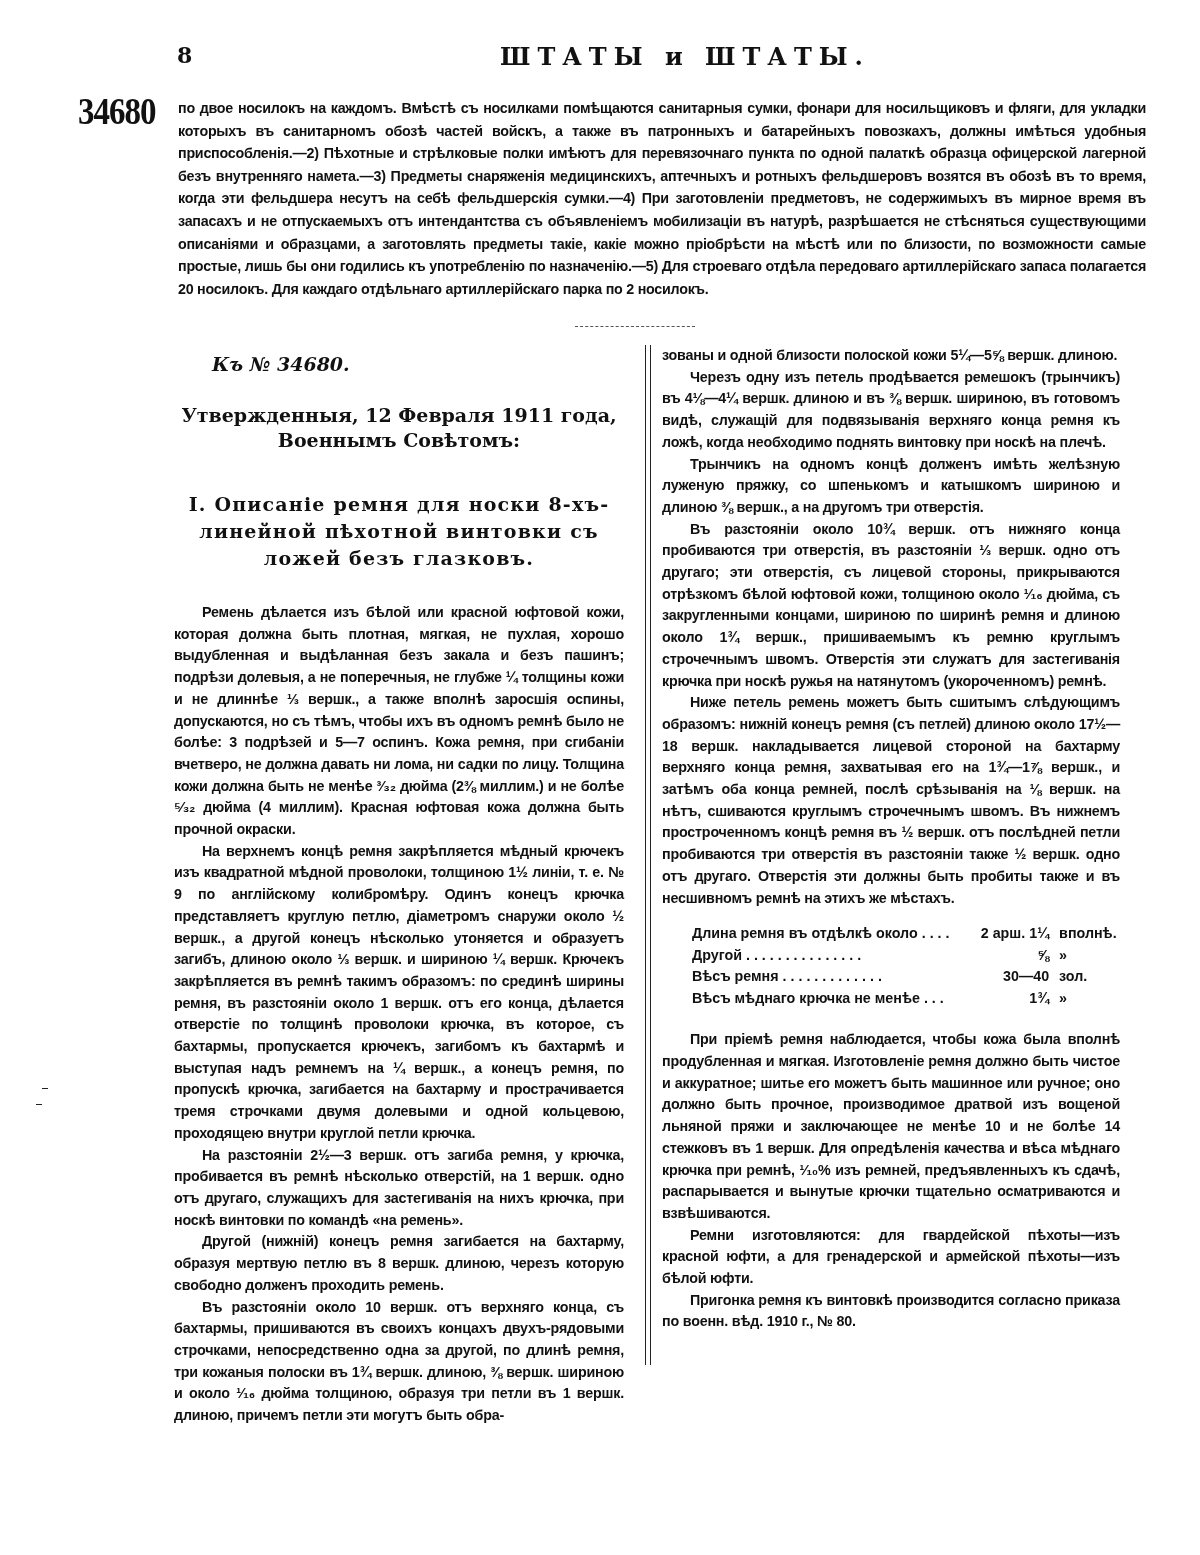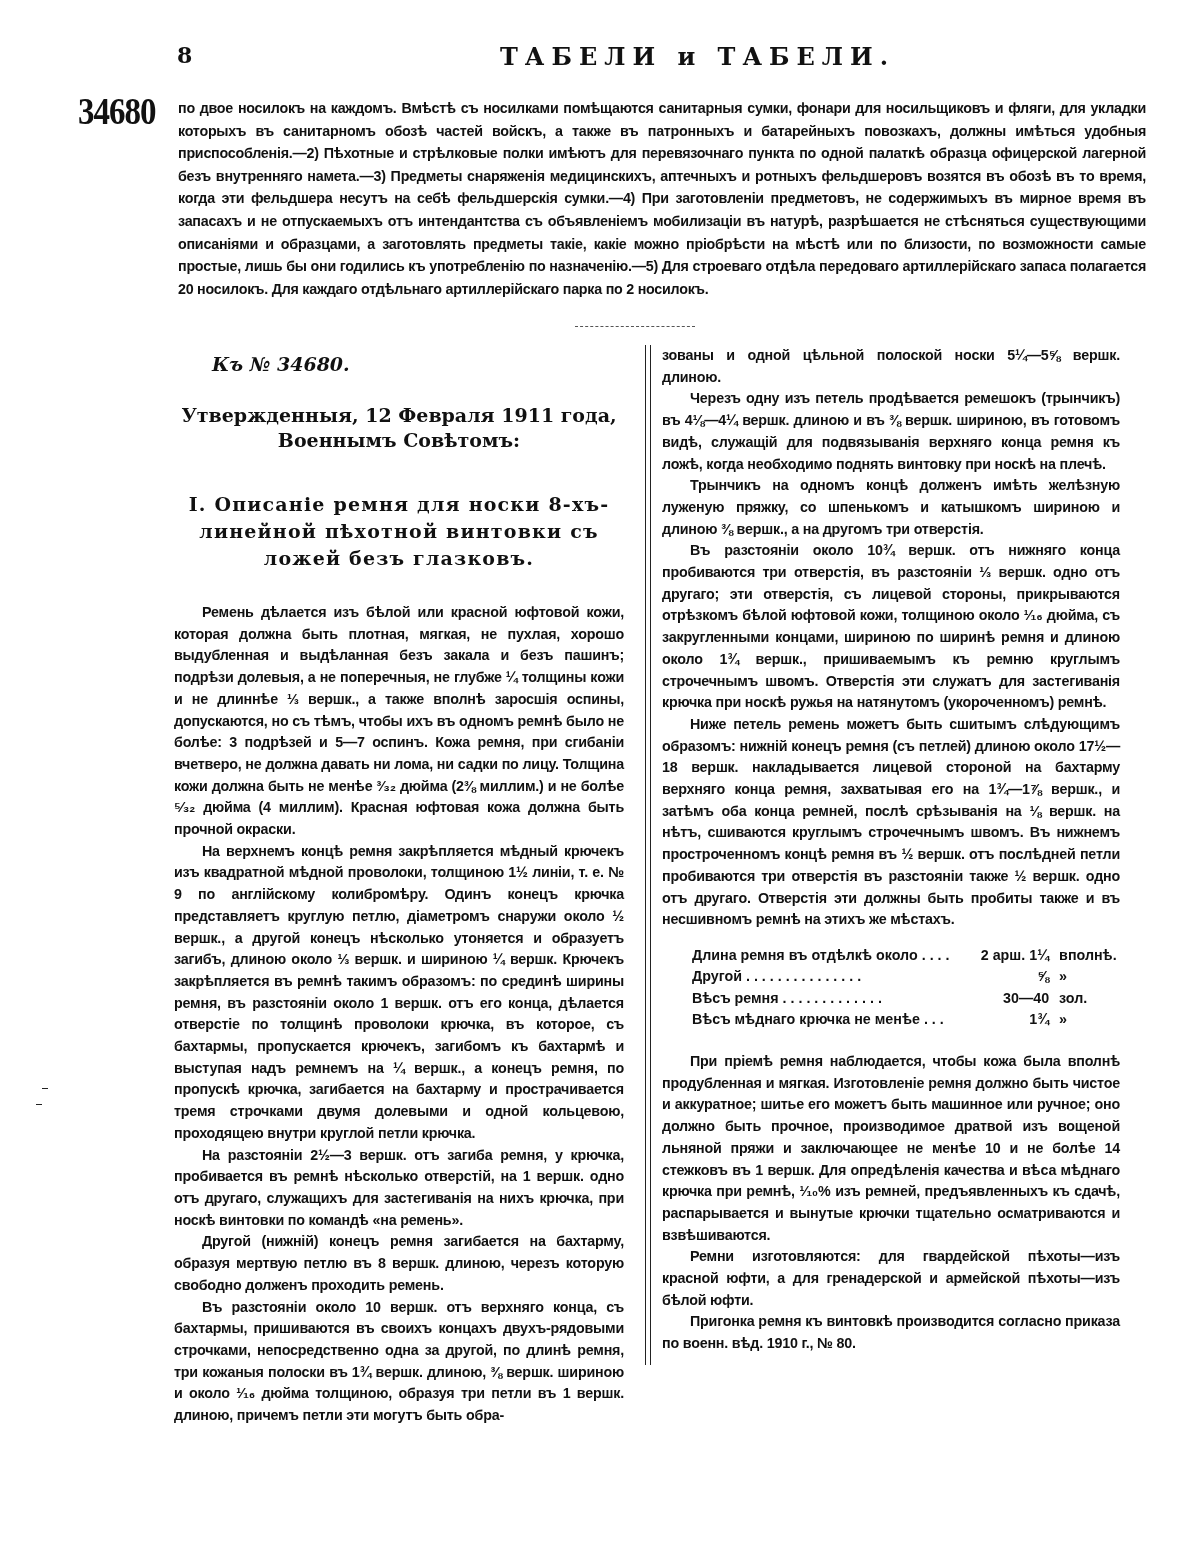--- a/index.html
+++ b/index.html
@@ -43,21 +43,21 @@
   .spec-table td { padding: 0; line-height: 21.5px; white-space: nowrap; }
   .spec-table td.val { text-align: right; padding-right: 10px; }
   .spec-table td.unit { text-align: left; }
   .margin-mark { position: absolute; width: 6px; height: 1px; background: #222; }
 </style>
 </head>
 <body>
 
 <div class="running-head">
   <span class="page-number">8</span>
-  <span class="running-title">ТАБЕЛИ и ТАБЕЛИ.</span>
+  <span class="running-title">ШТАТЫ и ШТАТЫ.</span>
 </div>
 
 <div class="article-number">34680</div>
 
 <div class="intro-block">
   <p>по двое носилокъ на каждомъ. Вмѣстѣ съ носилками помѣщаются санитарныя сумки, фонари для носильщиковъ и фляги, для укладки которыхъ въ санитарномъ обозѣ частей войскъ, а также въ патронныхъ и батарейныхъ повозкахъ, должны имѣться удобныя приспособленія.—2) Пѣхотные и стрѣлковые полки имѣютъ для перевязочнаго пункта по одной палаткѣ образца офицерской лагерной безъ внутренняго намета.—3) Предметы снаряженія медицинскихъ, аптечныхъ и ротныхъ фельдшеровъ возятся въ обозѣ въ то время, когда эти фельдшера несутъ на себѣ фельдшерскія сумки.—4) При заготовленіи предметовъ, не содержимыхъ въ мирное время въ запасахъ и не отпускаемыхъ отъ интендантства съ объявленіемъ мобилизаціи въ натурѣ, разрѣшается не стѣсняться существующими описаніями и образцами, а заготовлять предметы такіе, какіе можно пріобрѣсти на мѣстѣ или по близости, по возможности самые простые, лишь бы они годились къ употребленію по назначенію.—5) Для строеваго отдѣла передоваго артиллерійскаго запаса полагается 20 носилокъ. Для каждаго отдѣльнаго артиллерійскаго парка по 2 носилокъ.</p>
 </div>
 
 <div class="separator"></div>
 
@@ -71,21 +71,21 @@
     <p>На разстояніи 2½—3 вершк. отъ загиба ремня, у крючка, пробивается въ ремнѣ нѣсколько отверстій, на 1 вершк. одно отъ другаго, служащихъ для застегиванія на нихъ крючка, при носкѣ винтовки по командѣ «на ремень».</p>
     <p>Другой (нижній) конецъ ремня загибается на бахтарму, образуя мертвую петлю въ 8 вершк. длиною, черезъ которую свободно долженъ проходить ремень.</p>
     <p>Въ разстояніи около 10 вершк. отъ верхняго конца, съ бахтармы, пришиваются въ своихъ концахъ двухъ-рядовыми строчками, непосредственно одна за другой, по длинѣ ремня, три кожаныя полоски въ 1¾ вершк. длиною, ⅜ вершк. шириною и около ¹⁄₁₆ дюйма толщиною, образуя три петли въ 1 вершк. длиною, причемъ петли эти могутъ быть обра-</p>
   </div>
 </div>
 
 <div class="col-rule"></div>
 
 <div class="col-right">
   <div class="body-text">
-    <p class="cont">зованы и одной цѣльной полоской носки 5¼—5⅝ вершк. длиною.</p>
+    <p class="cont">зованы и одной близости полоской кожи 5¼—5⅝ вершк. длиною.</p>
     <p>Черезъ одну изъ петель продѣвается ремешокъ (трынчикъ) въ 4⅛—4¼ вершк. длиною и въ ⅜ вершк. шириною, въ готовомъ видѣ, служащій для подвязыванія верхняго конца ремня къ ложѣ, когда необходимо поднять винтовку при носкѣ на плечѣ.</p>
     <p>Трынчикъ на одномъ концѣ долженъ имѣть желѣзную луженую пряжку, со шпенькомъ и катышкомъ шириною и длиною ⅜ вершк., а на другомъ три отверстія.</p>
     <p>Въ разстояніи около 10¾ вершк. отъ нижняго конца пробиваются три отверстія, въ разстояніи ⅓ вершк. одно отъ другаго; эти отверстія, съ лицевой стороны, прикрываются отрѣзкомъ бѣлой юфтовой кожи, толщиною около ¹⁄₁₆ дюйма, съ закругленными концами, шириною по ширинѣ ремня и длиною около 1¾ вершк., пришиваемымъ къ ремню круглымъ строчечнымъ швомъ. Отверстія эти служатъ для застегиванія крючка при носкѣ ружья на натянутомъ (укороченномъ) ремнѣ.</p>
     <p>Ниже петель ремень можетъ быть сшитымъ слѣдующимъ образомъ: нижній конецъ ремня (съ петлей) длиною около 17½—18 вершк. накладывается лицевой стороной на бахтарму верхняго конца ремня, захватывая его на 1¾—1⅞ вершк., и затѣмъ оба конца ремней, послѣ срѣзыванія на ⅛ вершк. на нѣтъ, сшиваются круглымъ строчечнымъ швомъ. Въ нижнемъ простроченномъ концѣ ремня въ ½ вершк. отъ послѣдней петли пробиваются три отверстія въ разстояніи также ½ вершк. одно отъ другаго. Отверстія эти должны быть пробиты также и въ несшивномъ ремнѣ на этихъ же мѣстахъ.</p>
   </div>
 
   <table class="spec-table">
     <tbody>
         <tr>
       <td>Длина ремня въ отдѣлкѣ около . . . .</td>

